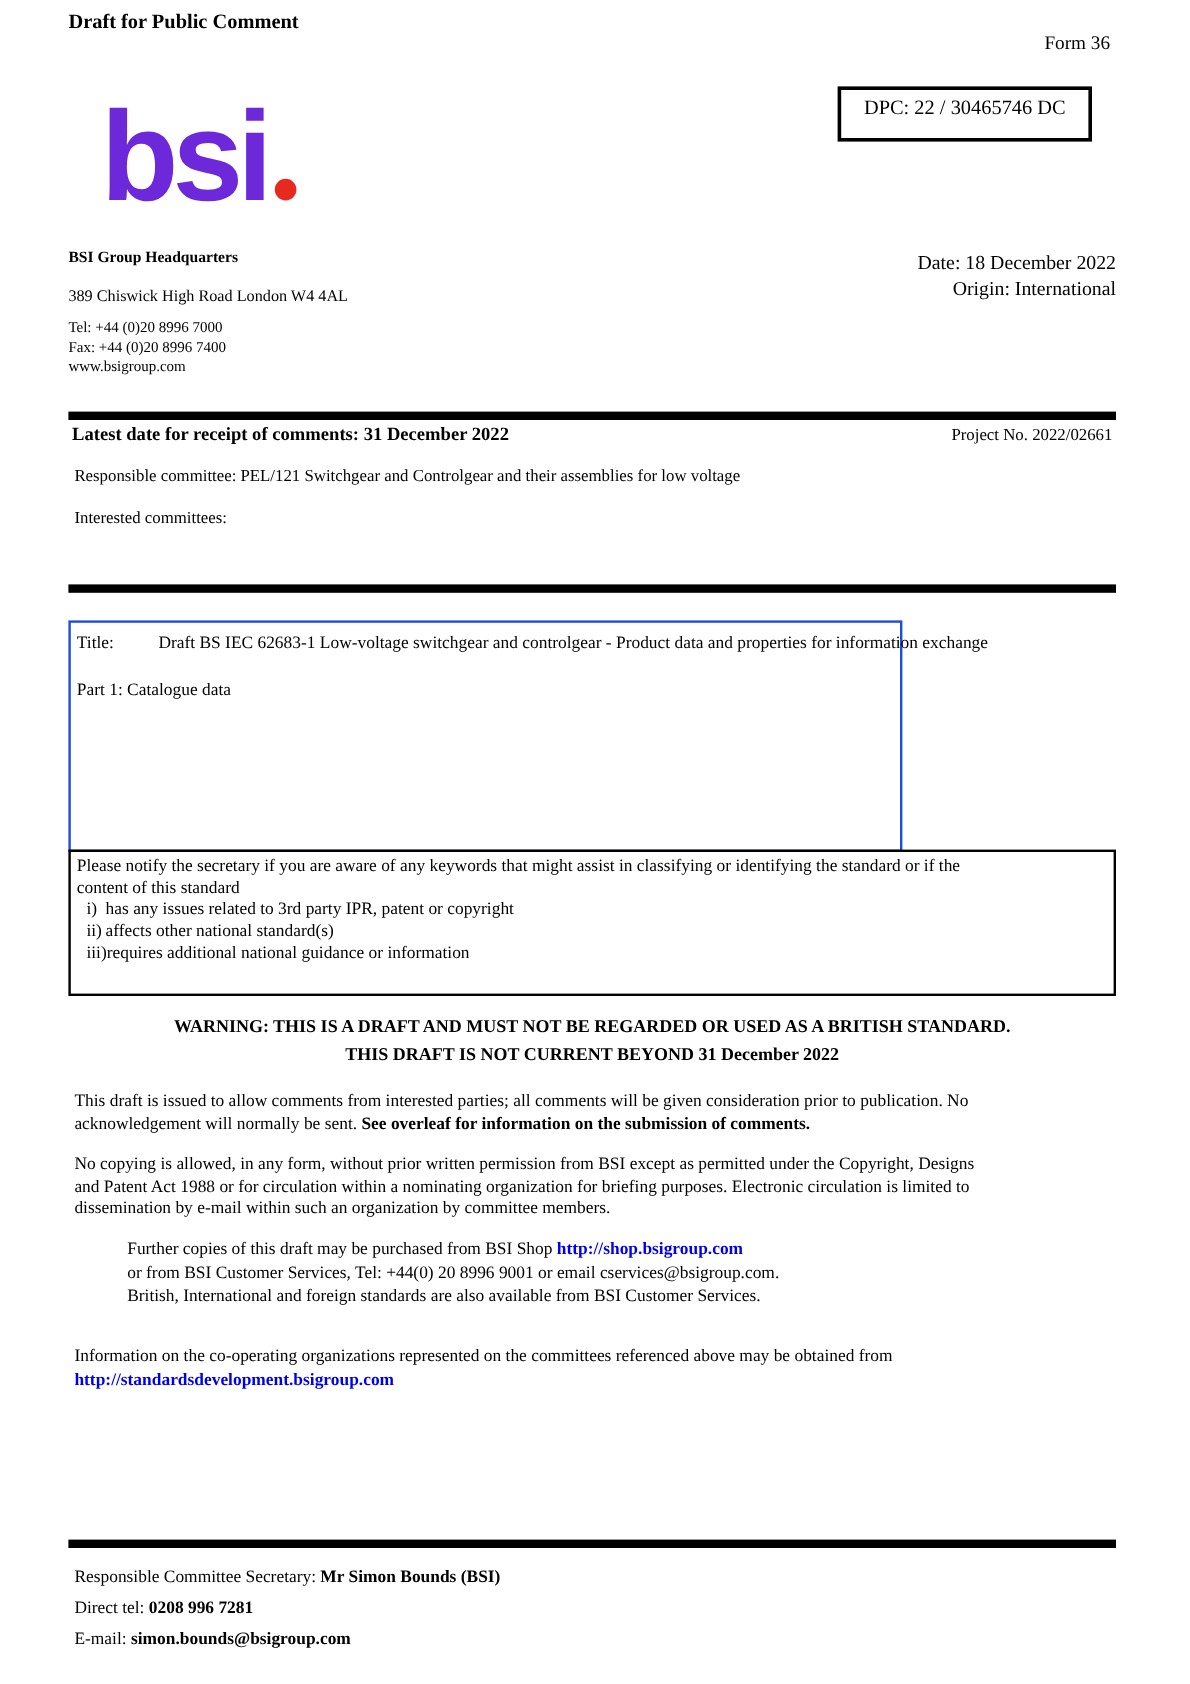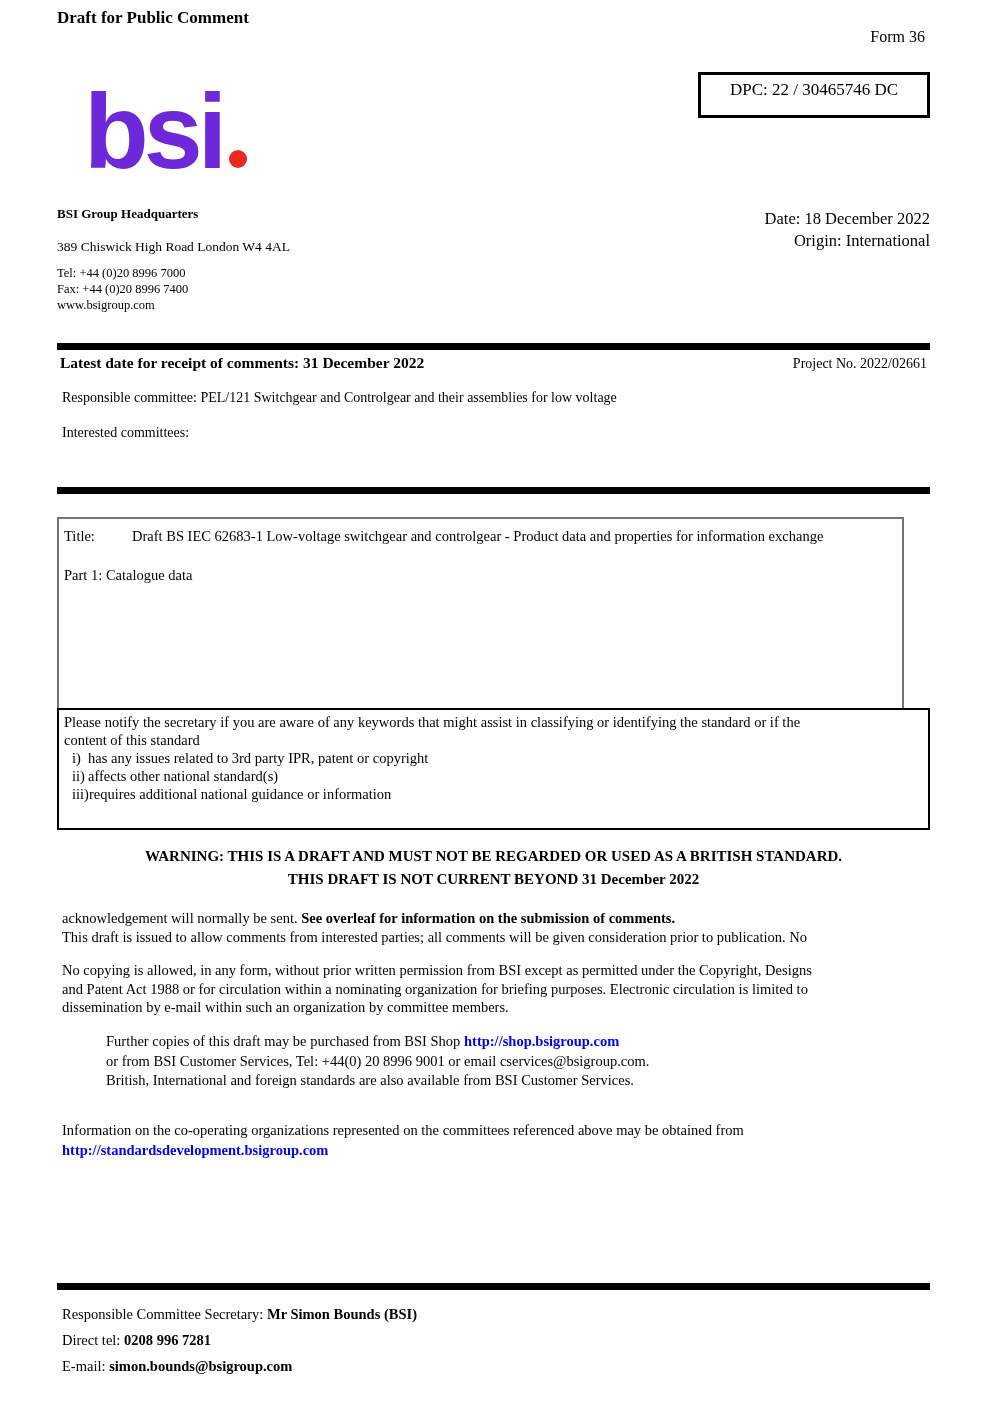--- a/index.html
+++ b/index.html
@@ -12,21 +12,21 @@
     overflow:hidden;
   }
   .abs { position:absolute; }
   .bold { font-weight:bold; }
   .preline { white-space:pre-line; }
 
   .header-left { left:57px; top:8px; font-size:17px; font-weight:bold; }
   .form-number { right:67px; top:28px; font-size:16px; }
 
   .dpc-box {
-    left:698px; top:72px; width:232px; height:46px;
+    left:698px; top:72px; width:212px; height:46px;
     border:3px solid #000; text-align:center;
     font-size:17px; padding-top:5px;
   }
 
   .logo {
     left:53px; top:78px;
     font-family:"Liberation Sans","DejaVu Sans",sans-serif;
     font-weight:bold; font-size:106px; line-height:1; letter-spacing:-5px;
     color:#6d28d9;
     margin-left:31px;
@@ -48,22 +48,22 @@
   .bar3 { top:1283px; }
 
   .latest-row { left:60px; top:354px; width:870px; }
   .latest-label { font-size:15.5px; font-weight:bold; }
   .project-no { position:absolute; right:3px; top:2px; font-size:14px; font-weight:normal; }
 
   .responsible { left:62px; top:390px; font-size:14px; }
   .interested  { left:62px; top:425px; font-size:14px; }
 
   .title-box {
-    left:57px; top:517px; width:847px; height:193px;
-    border:2px solid #737373; font-size:14.5px;
+    left:57px; top:517px; width:695px; height:193px;
+    border:2px solid #1d4ed8; font-size:14.5px;
     padding:9px 8px 4px 5px;
   }
   .title-row { display:flex; }
   .title-label { width:68px; flex:0 0 68px; }
   .title-text { white-space:nowrap; }
   .title-part { margin-top:22px; }
 
   .keywords-box {
     left:57px; top:708px; width:873px; height:122px;
     border:2px solid #000; font-size:14.5px; line-height:18px;
@@ -148,22 +148,22 @@
     <span>requires additional national guidance or information</span>
   </div>
 </div>
 
 <div class="abs warning">
   <div>WARNING: THIS IS A DRAFT AND MUST NOT BE REGARDED OR USED AS A BRITISH STANDARD.</div>
   <div>THIS DRAFT IS NOT CURRENT BEYOND 31 December 2022</div>
 </div>
 
 <div class="abs para para-issued">
+  <div>This draft is issued to allow comments from interested parties; all comments will be given consideration prior to publication.  No</div>
   <div><span>acknowledgement will normally be sent. </span><span class="bold">See overleaf for information on the submission of comments.</span></div>
-  <div>This draft is issued to allow comments from interested parties; all comments will be given consideration prior to publication.  No</div>
 </div>
 
 <div class="abs para para-copying preline">No copying is allowed, in any form, without prior written permission from BSI except as permitted under the Copyright, Designs
 and Patent Act 1988 or for circulation within a nominating organization for briefing purposes.  Electronic circulation is limited to
 dissemination by e-mail within such an organization by committee members.</div>
 
 <div class="abs para para-purchase">
   <div><span>Further copies of this draft may be purchased from BSI Shop </span><a class="link" style="color: rgb(0, 0, 238);">http://shop.bsigroup.com</a></div>
   <div>or from BSI Customer Services, Tel: +44(0) 20 8996 9001 or email cservices@bsigroup.com.</div>
   <div>British, International and foreign standards are also available from BSI Customer Services.</div>

